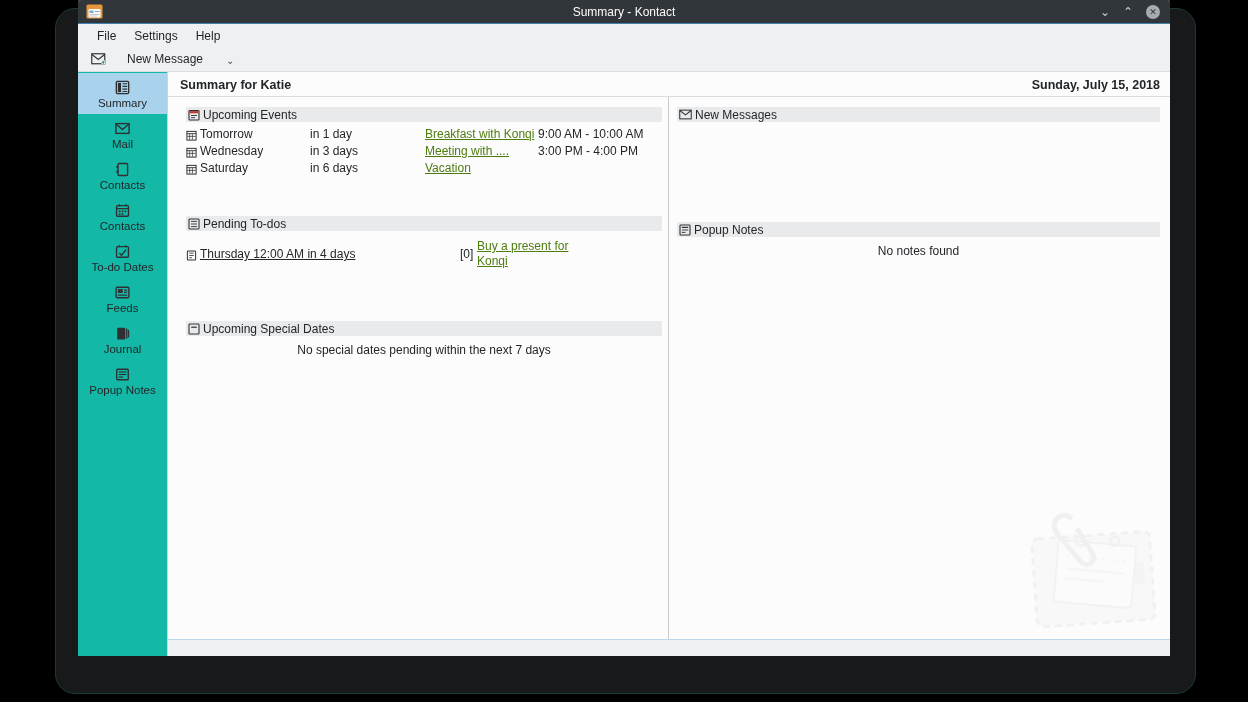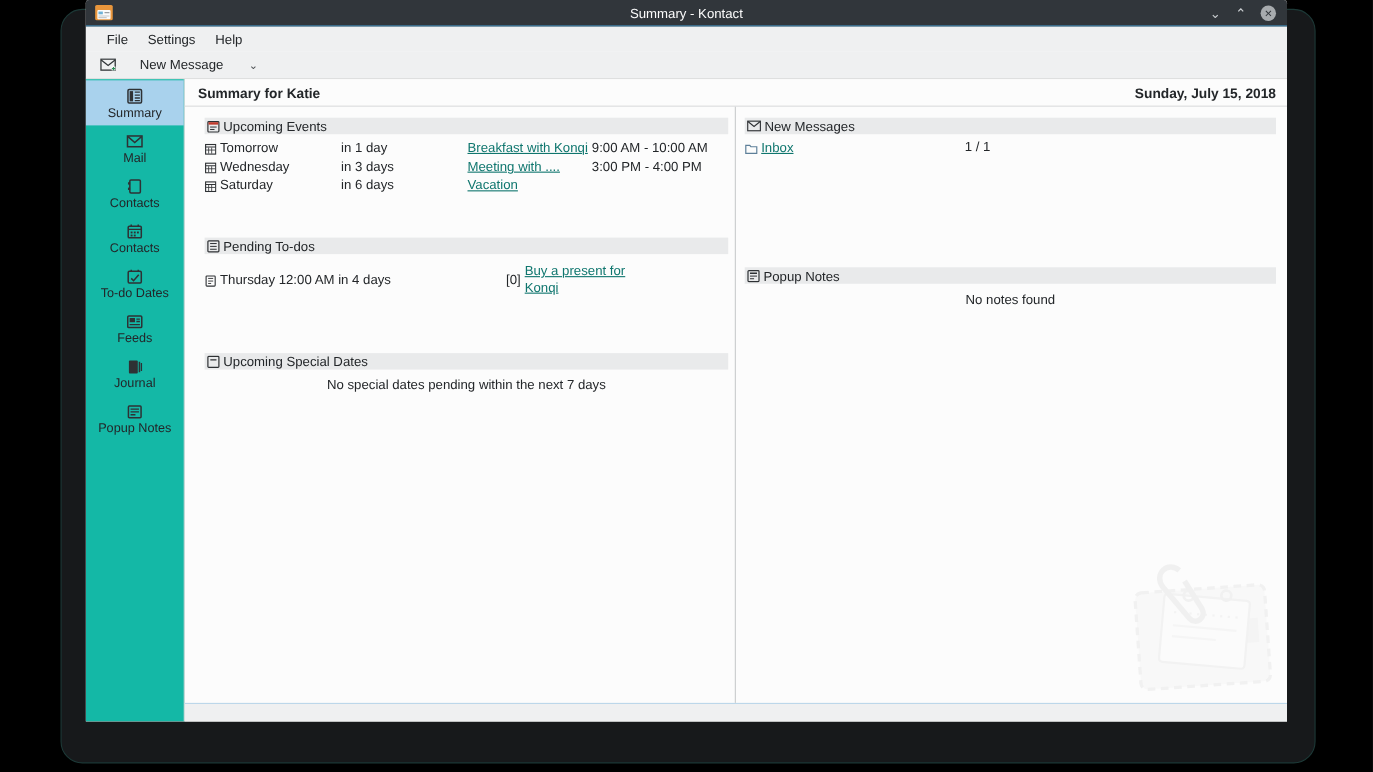--- a/index.html
+++ b/index.html
@@ -40,23 +40,23 @@
   .columns { flex:1; display:flex; min-height:0; position:relative; }
   .col-left  { width:50%; padding:10px 6px 0 18px; border-right:1px solid #c9cbcd; }
   .col-right { width:50%; padding:10px 10px 0 8px; position:relative; }
   
   .sec-header { background:#e9eaeb; height:15px; display:flex; align-items:center; gap:3px;
                 font-size:12px; padding-left:2px; }
   .sec-header svg { flex:none; }
   .row-icon { flex:none; margin-right:3px; position:relative; top:1px; }
   .events-grid { display:grid; grid-template-columns:124px 115px 113px 1fr; font-size:12px; margin-top:4px; }
   .events-grid > div { line-height:17px; display:flex; align-items:center; }
-  a.link { color:#0f766e; text-decoration:underline; }
+  a.link { color:#4d7c0f; text-decoration:underline; }
   .todo-grid { display:grid; grid-template-columns:274px 17px 96px; font-size:12px; margin-top:8px; align-items:center; }
-  .todo-when { display:flex; align-items:center; }
+  .todo-when { display:flex; align-items:center;text-decoration:underline; }
   .todo-link { line-height:15px; }
   .empty-note { text-align:center; font-size:12px; margin-top:7px; }
   .msg-grid { display:grid; grid-template-columns:200px auto; font-size:12px; margin-top:4px; }
   .msg-folder { display:flex; align-items:center; line-height:17px; }
   .sec-events { margin-bottom:39px; }
   .sec-todos { margin-bottom:52px; }
   .sec-msgs { margin-bottom:100px; }
   .watermark { position:absolute; right:6px; bottom:8px; opacity:0.5; }
   .bottom-strip { height:17px; background:#eff0f1; border-top:1px solid #bcd7ea; flex:none; }
 </style>
@@ -296,29 +296,20 @@
         <div class="col-right">
 
           <div class="sec-msgs">
             <div class="sec-header">
               <svg width="13" height="11" viewBox="0 0 14 11">
                 <rect x="0.8" y="0.8" width="12.4" height="9.4" fill="none" stroke="#2e3134" stroke-width="1.1"></rect>
                 <polyline points="1,1.2 7,6 13,1.2" fill="none" stroke="#2e3134" stroke-width="1.1"></polyline>
               </svg>
               <span>New Messages</span>
             </div>
-            <div class="msg-grid">
-              <div class="msg-folder">
-                <svg class="row-icon" width="12" height="11" viewBox="0 0 12 11">
-                  <path d="M1 2.2 h3.6 l1 1.2 H11 v6 H1 z" fill="none" stroke="#5d7f99" stroke-width="1.1"></path>
-                </svg>
-                <a class="link" href="#">Inbox</a>
-              </div>
-              <div>1 / 1</div>
-            </div>
           </div>
 
           <div>
             <div class="sec-header">
               <svg width="12" height="12" viewBox="0 0 12 12">
                 <rect x="1" y="1" width="10" height="10" rx="0.8" fill="none" stroke="#2e3134" stroke-width="1.1"></rect>
                 <line x1="2.8" y1="3.4" x2="9.2" y2="3.4" stroke="#2e3134" stroke-width="1.2"></line>
                 <line x1="2.8" y1="6" x2="9.2" y2="6" stroke="#2e3134" stroke-width="0.9"></line>
                 <line x1="2.8" y1="8.4" x2="6.5" y2="8.4" stroke="#2e3134" stroke-width="0.9"></line>
               </svg>

